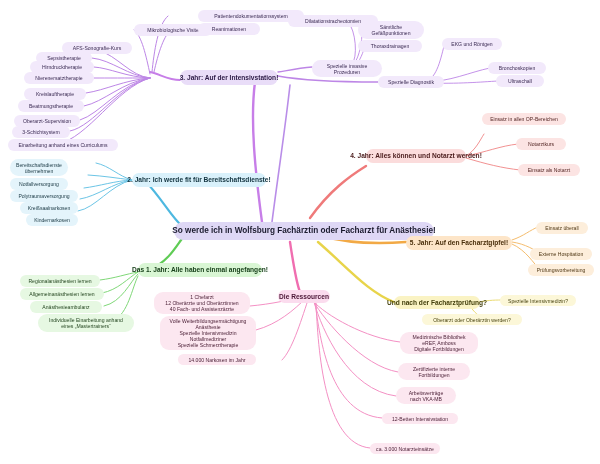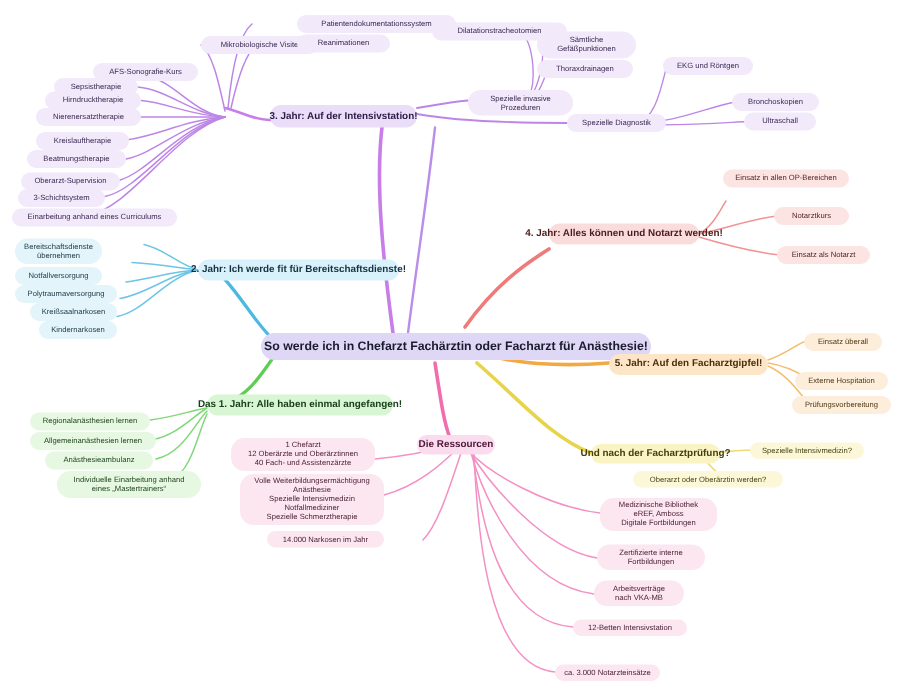--- a/index.html
+++ b/index.html
@@ -137,21 +137,21 @@
       <path d="M306 298 C 294 310, 278 324, 256 330" stroke="#f490c4" stroke-width="1"></path>
       <path d="M308 300 C 300 324, 292 350, 282 360" stroke="#f490c4" stroke-width="1"></path>
       <path d="M312 300 C 326 316, 366 338, 400 342" stroke="#f490c4" stroke-width="1"></path>
       <path d="M313 301 C 326 322, 362 366, 398 372" stroke="#f490c4" stroke-width="1"></path>
       <path d="M314 302 C 322 330, 348 390, 396 396" stroke="#f490c4" stroke-width="1"></path>
       <path d="M315 302 C 320 340, 330 414, 382 418" stroke="#f490c4" stroke-width="1"></path>
       <path d="M316 302 C 318 350, 324 444, 370 448" stroke="#f490c4" stroke-width="1"></path>
     </g>
   </svg>
 
-  <div class="node root" style="left:174px; top:222px; width:260px; height:18px;">So werde ich in Chefarzt Fachärztin oder Facharzt für Anästhesie!</div>
+  <div class="node root" style="left:174px; top:222px; width:260px; height:18px;">So werde ich in Wolfsburg Fachärztin oder Facharzt für Anästhesie!</div>
 
   <div class="node main c-purple-main" style="left:180px; top:70px; width:98px; height:15px;">3. Jahr: Auf der Intensivstation!</div>
 
   <div class="node sub c-purple" style="left:62px; top:42px; width:70px; height:12px;">AFS-Sonografie-Kurs</div>
   <div class="node sub c-purple" style="left:36px; top:52px; width:56px; height:12px;">Sepsistherapie</div>
   <div class="node sub c-purple" style="left:30px; top:61px; width:64px; height:12px;">Hirndrucktherapie</div>
   <div class="node sub c-purple" style="left:24px; top:72px; width:70px; height:12px;">Nierenersatztherapie</div>
   <div class="node sub c-purple" style="left:24px; top:88px; width:62px; height:12px;">Kreislauftherapie</div>
   <div class="node sub c-purple" style="left:18px; top:100px; width:66px; height:12px;">Beatmungstherapie</div>
   <div class="node sub c-purple" style="left:14px; top:115px; width:66px; height:12px;">Oberarzt-Supervision</div>

